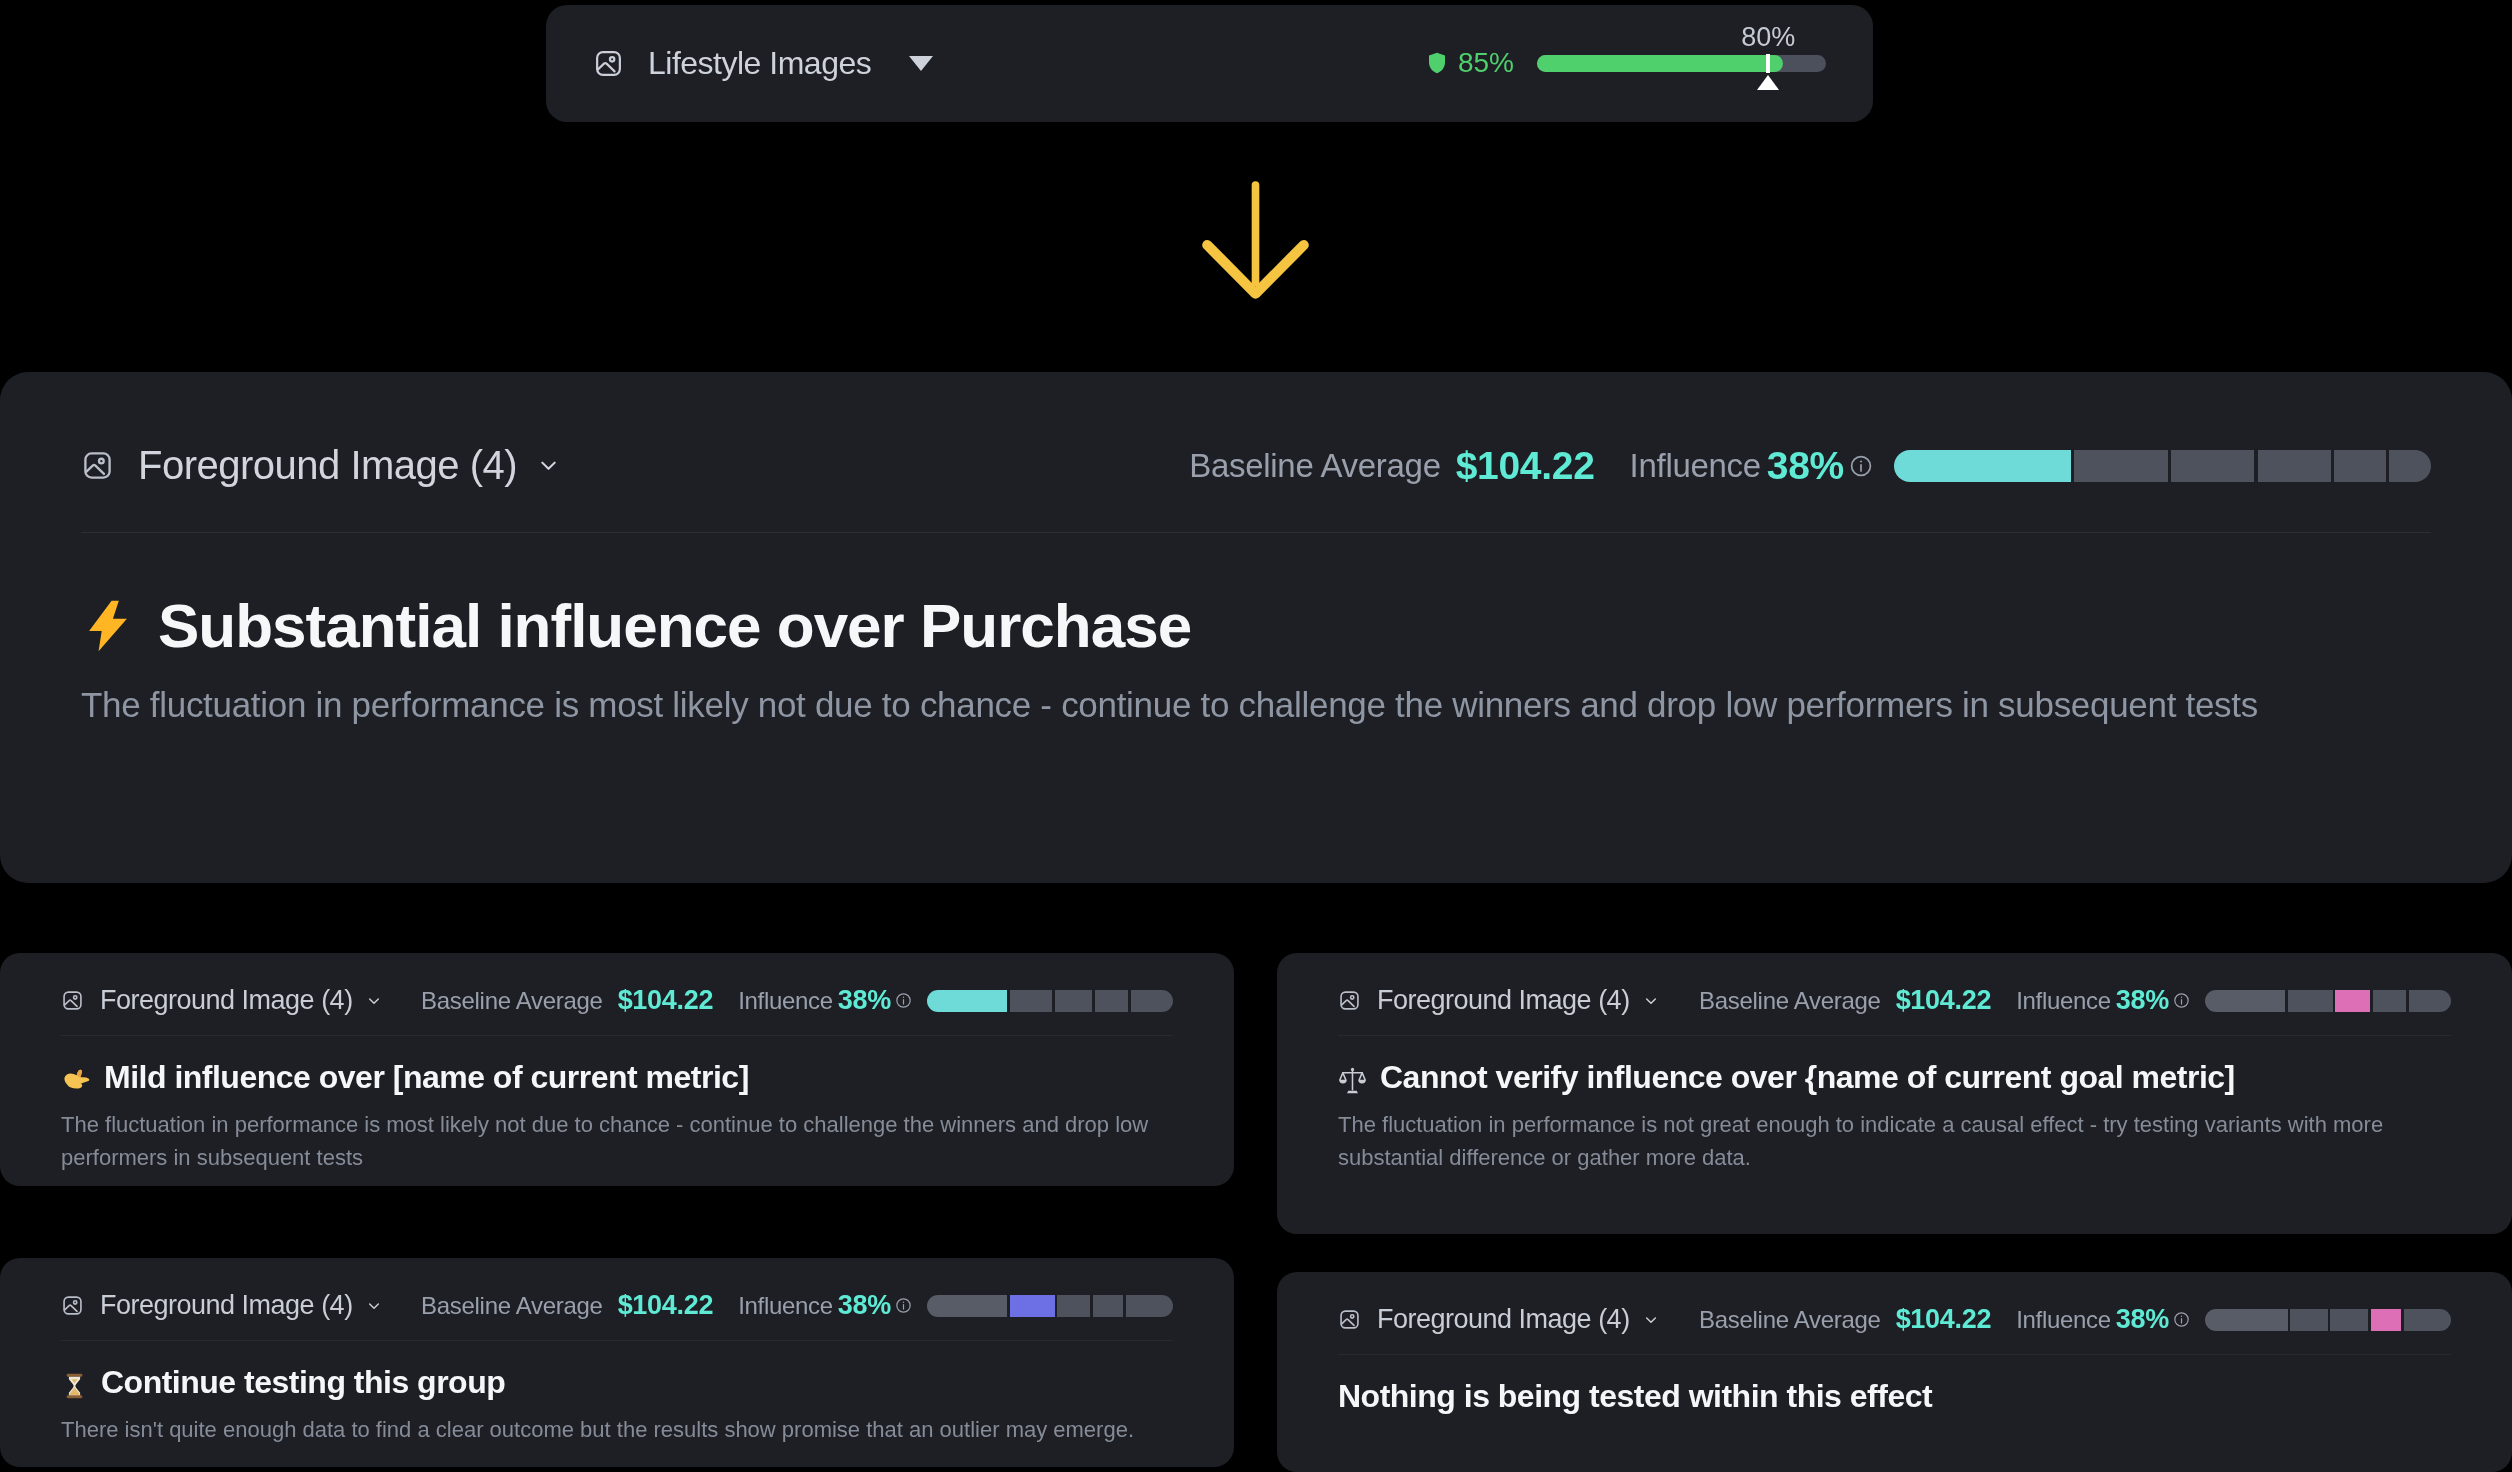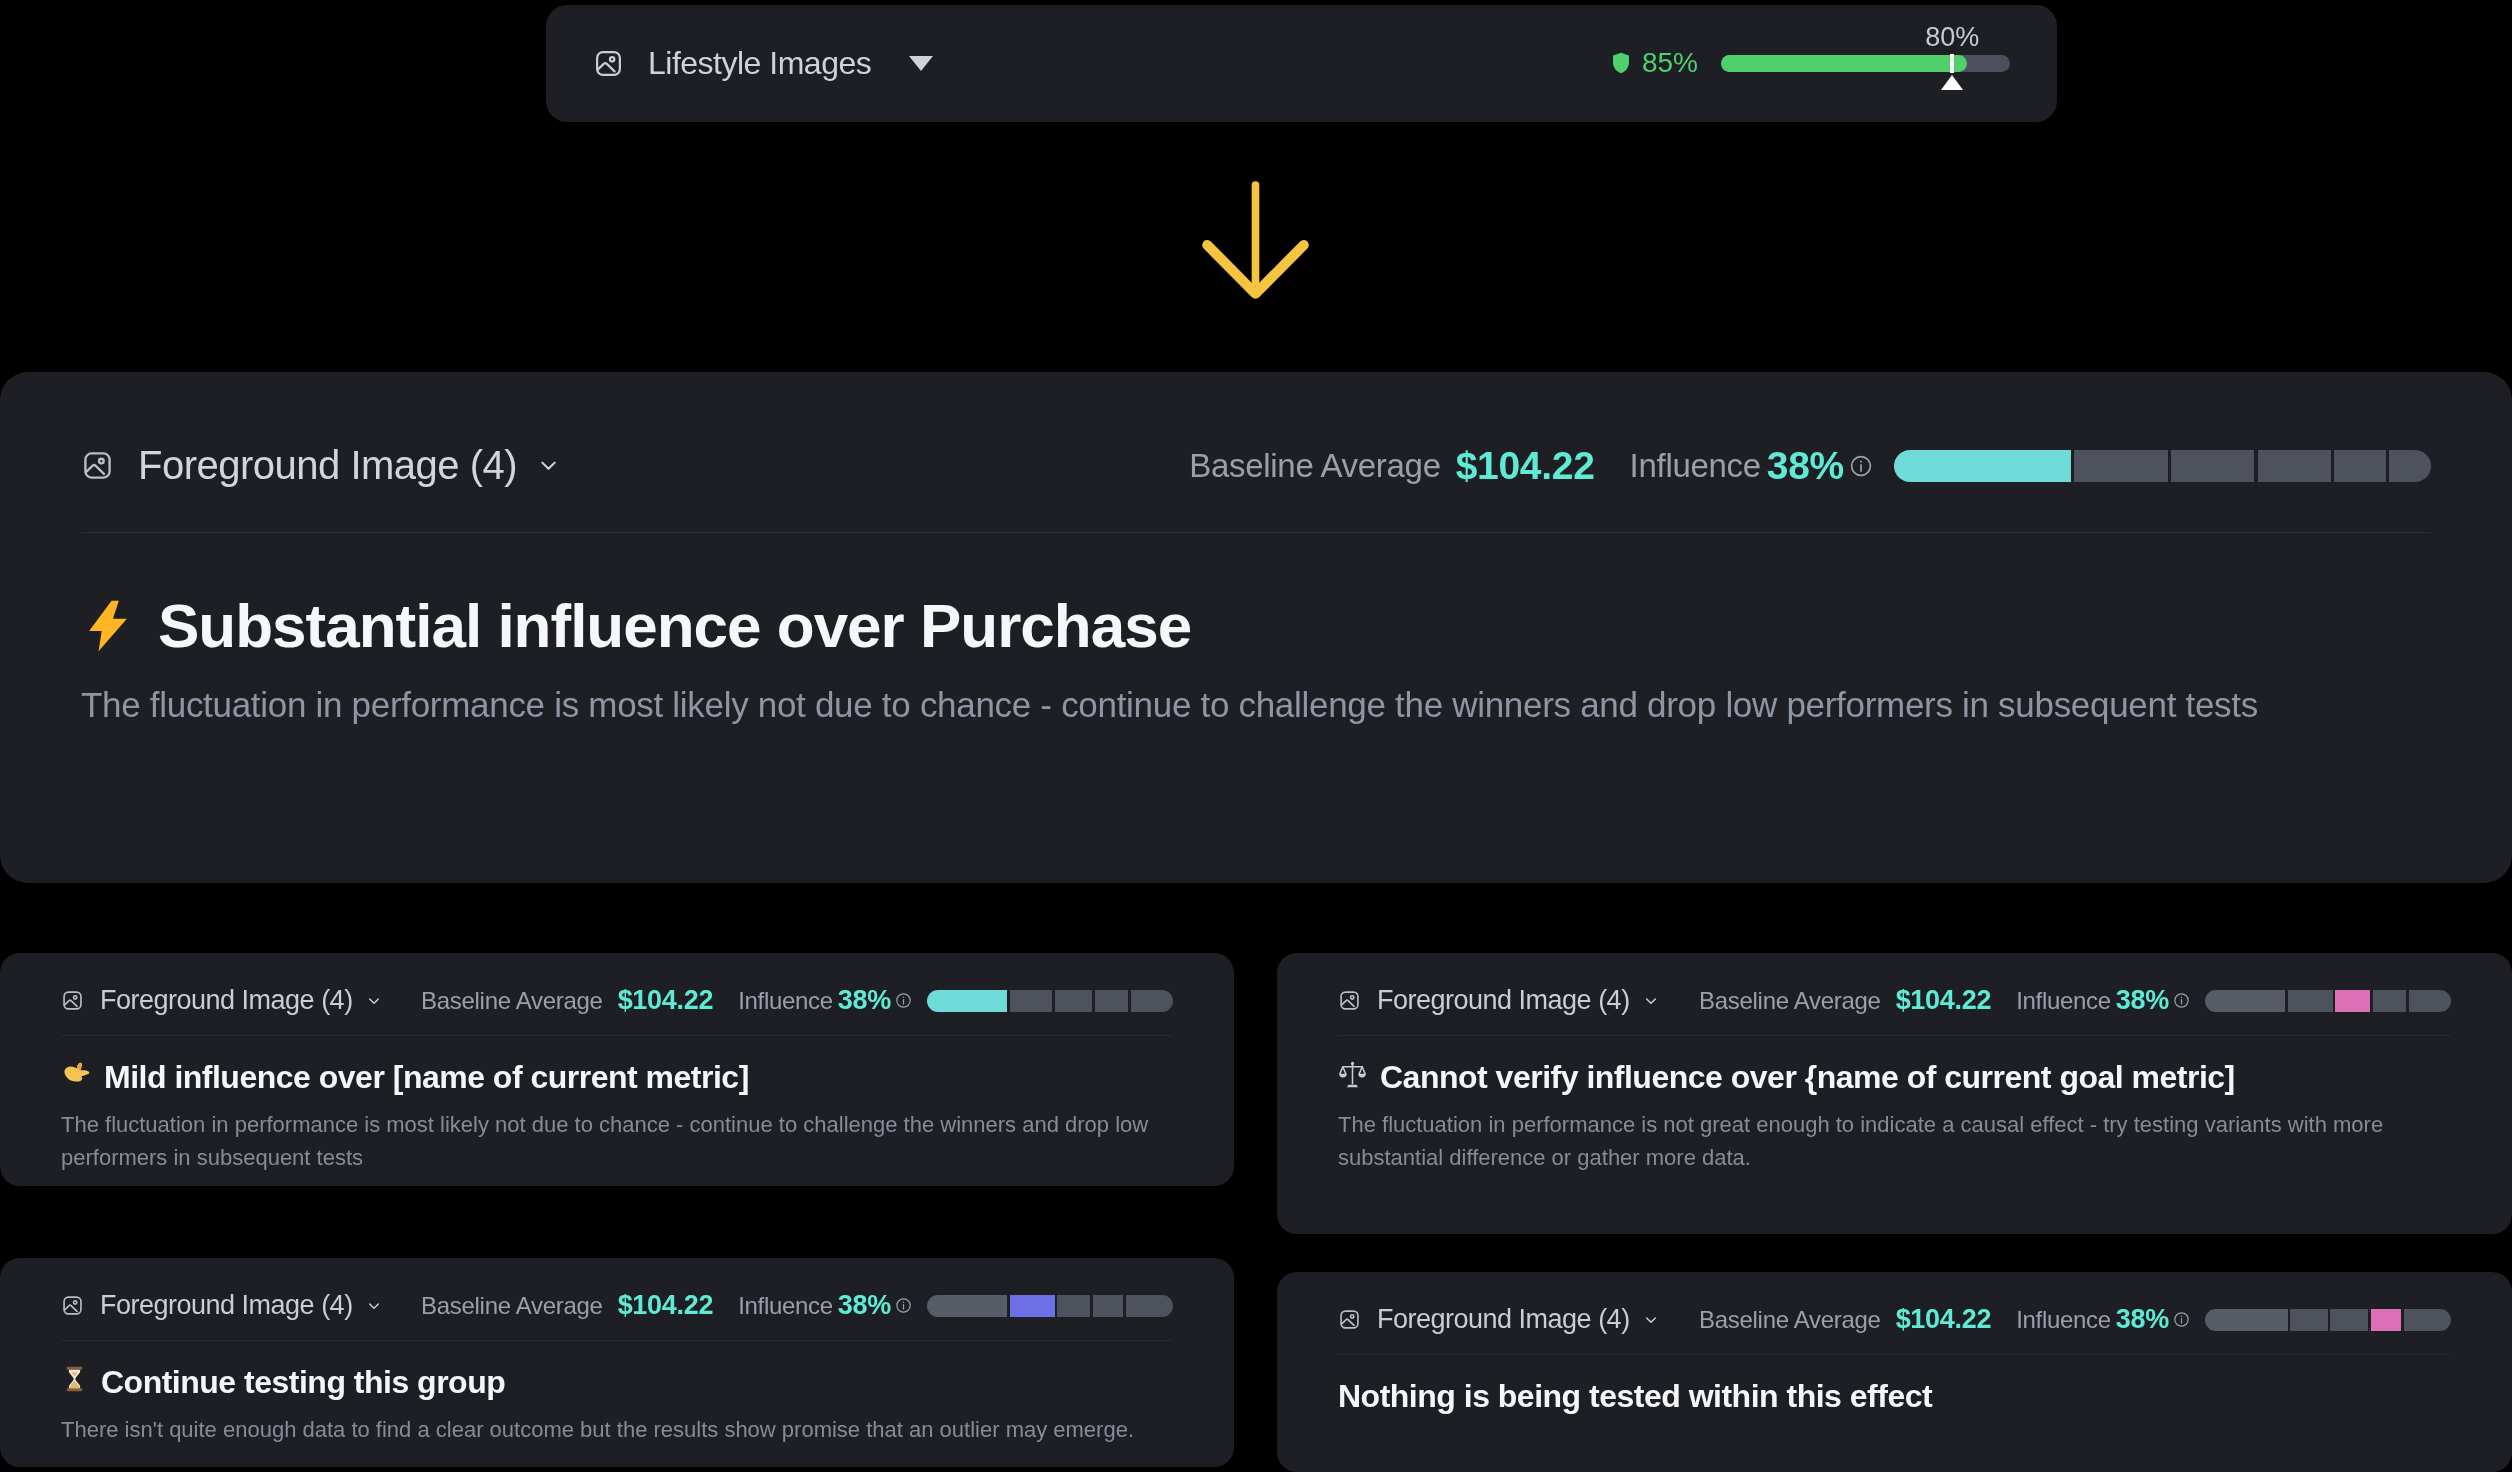--- a/index.html
+++ b/index.html
@@ -3,21 +3,21 @@
 <meta charset="utf-8">
 <style>
   html,body{margin:0;padding:0;}
   body{
     width:2512px;height:1472px;background:#000;overflow:hidden;position:relative;
     font-family:"Liberation Sans", sans-serif;color:#e8eaee;
   }
   .card{background:#1d1f25;position:absolute;box-sizing:border-box;}
 
   
-  .topcard{left:546px;top:4.6px;width:1511px;height:117px;border-radius:21px;
+  .topcard{left:546px;top:4.6px;width:1327px;height:117px;border-radius:21px;
     display:flex;align-items:center;padding:0 47px;}
   .tc-left{display:flex;align-items:center;gap:24px;}
   .tc-label{font-size:32px;font-weight:500;color:#ced2da;letter-spacing:-0.5px;}
   .caret{width:0;height:0;border-left:12px solid transparent;border-right:12px solid transparent;
     border-top:15px solid #ced2da;margin-left:14px;}
   .tc-right{margin-left:auto;display:flex;align-items:center;}
   .score{display:flex;align-items:center;gap:9px;color:#4FD06C;font-size:28px;font-weight:500;}
   .minibar{position:relative;width:289px;height:17px;border-radius:8.6px;background:#4B505C;margin-left:23px;}
   .minibar-fill{position:absolute;left:0;top:0;bottom:0;border-radius:8.6px;}
   .mk-line{position:absolute;top:-1px;bottom:-1px;width:4px;background:#fff;transform:translateX(-50%);}
@@ -56,21 +56,21 @@
   #card2{left:1277px;top:953px;width:1235px;height:281px;}
   #card3{left:0;top:1258px;width:1234px;height:209px;}
   #card4{left:1277px;top:1272px;width:1235px;height:200px;}
   .smallcard .hdr{padding-top:32px;}
   .smallcard .grp-label{font-size:27px;margin-left:16px;color:#c9cdd5;}
   .smallcard .chev{margin-left:13px;color:#c9cdd5;}
   .smallcard .lbl{font-size:24px;}
   .smallcard .val{font-size:27px;}
   .smallcard .segbar{width:246px;height:22px;border-radius:11px;gap:2.5px;margin-left:15px;}
   .smallcard .divider{margin-top:19px;background:#272a31;}
-  .card-title{display:flex;align-items:flex-start;gap:13px;margin-top:23px;
+  .card-title{display:flex;align-items:flex-end;gap:13px;margin-top:23px;
     font-size:32px;font-weight:700;color:#f5f6f8;letter-spacing:-0.5px;}
   .card-desc{margin-top:12px;font-size:22px;line-height:1.5;color:#858c98;}
 
   .sp30{width:15px;}.sp50{width:25px;}.sp70{width:35px;}.sp12{width:6px;}.sp10{width:5px;}
   svg{display:block;}
 </style>
 </head>
 <body>
 
 <div class="card topcard">

